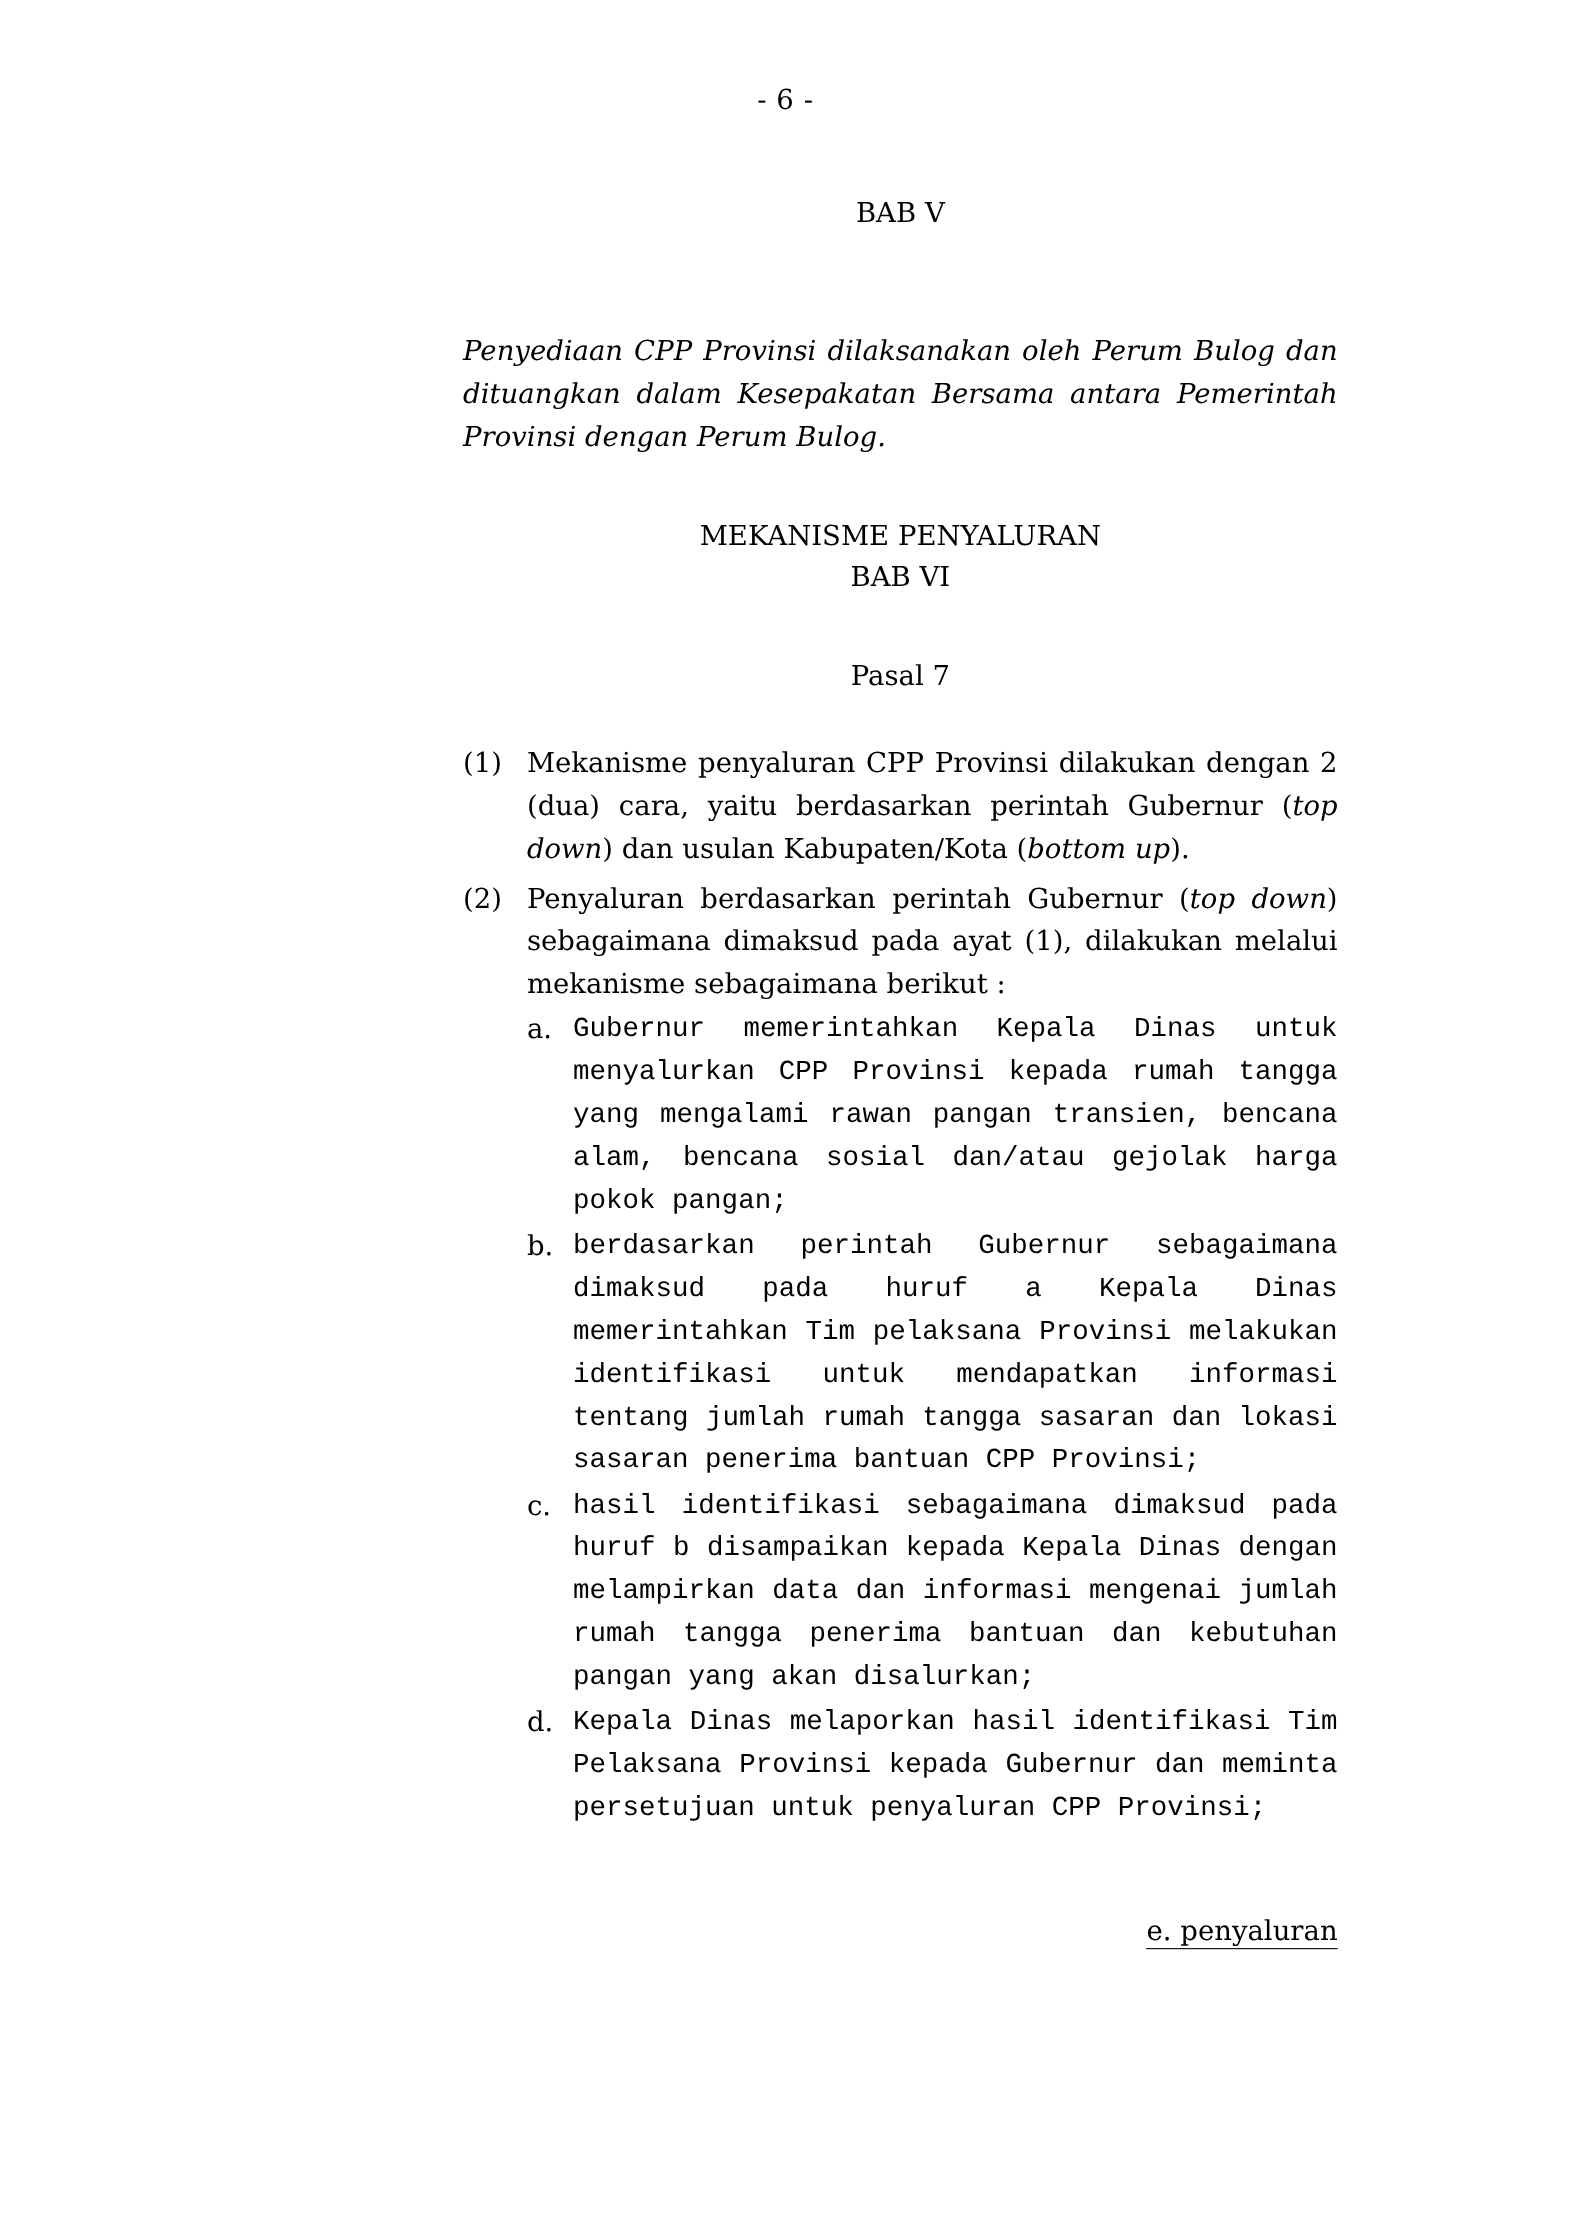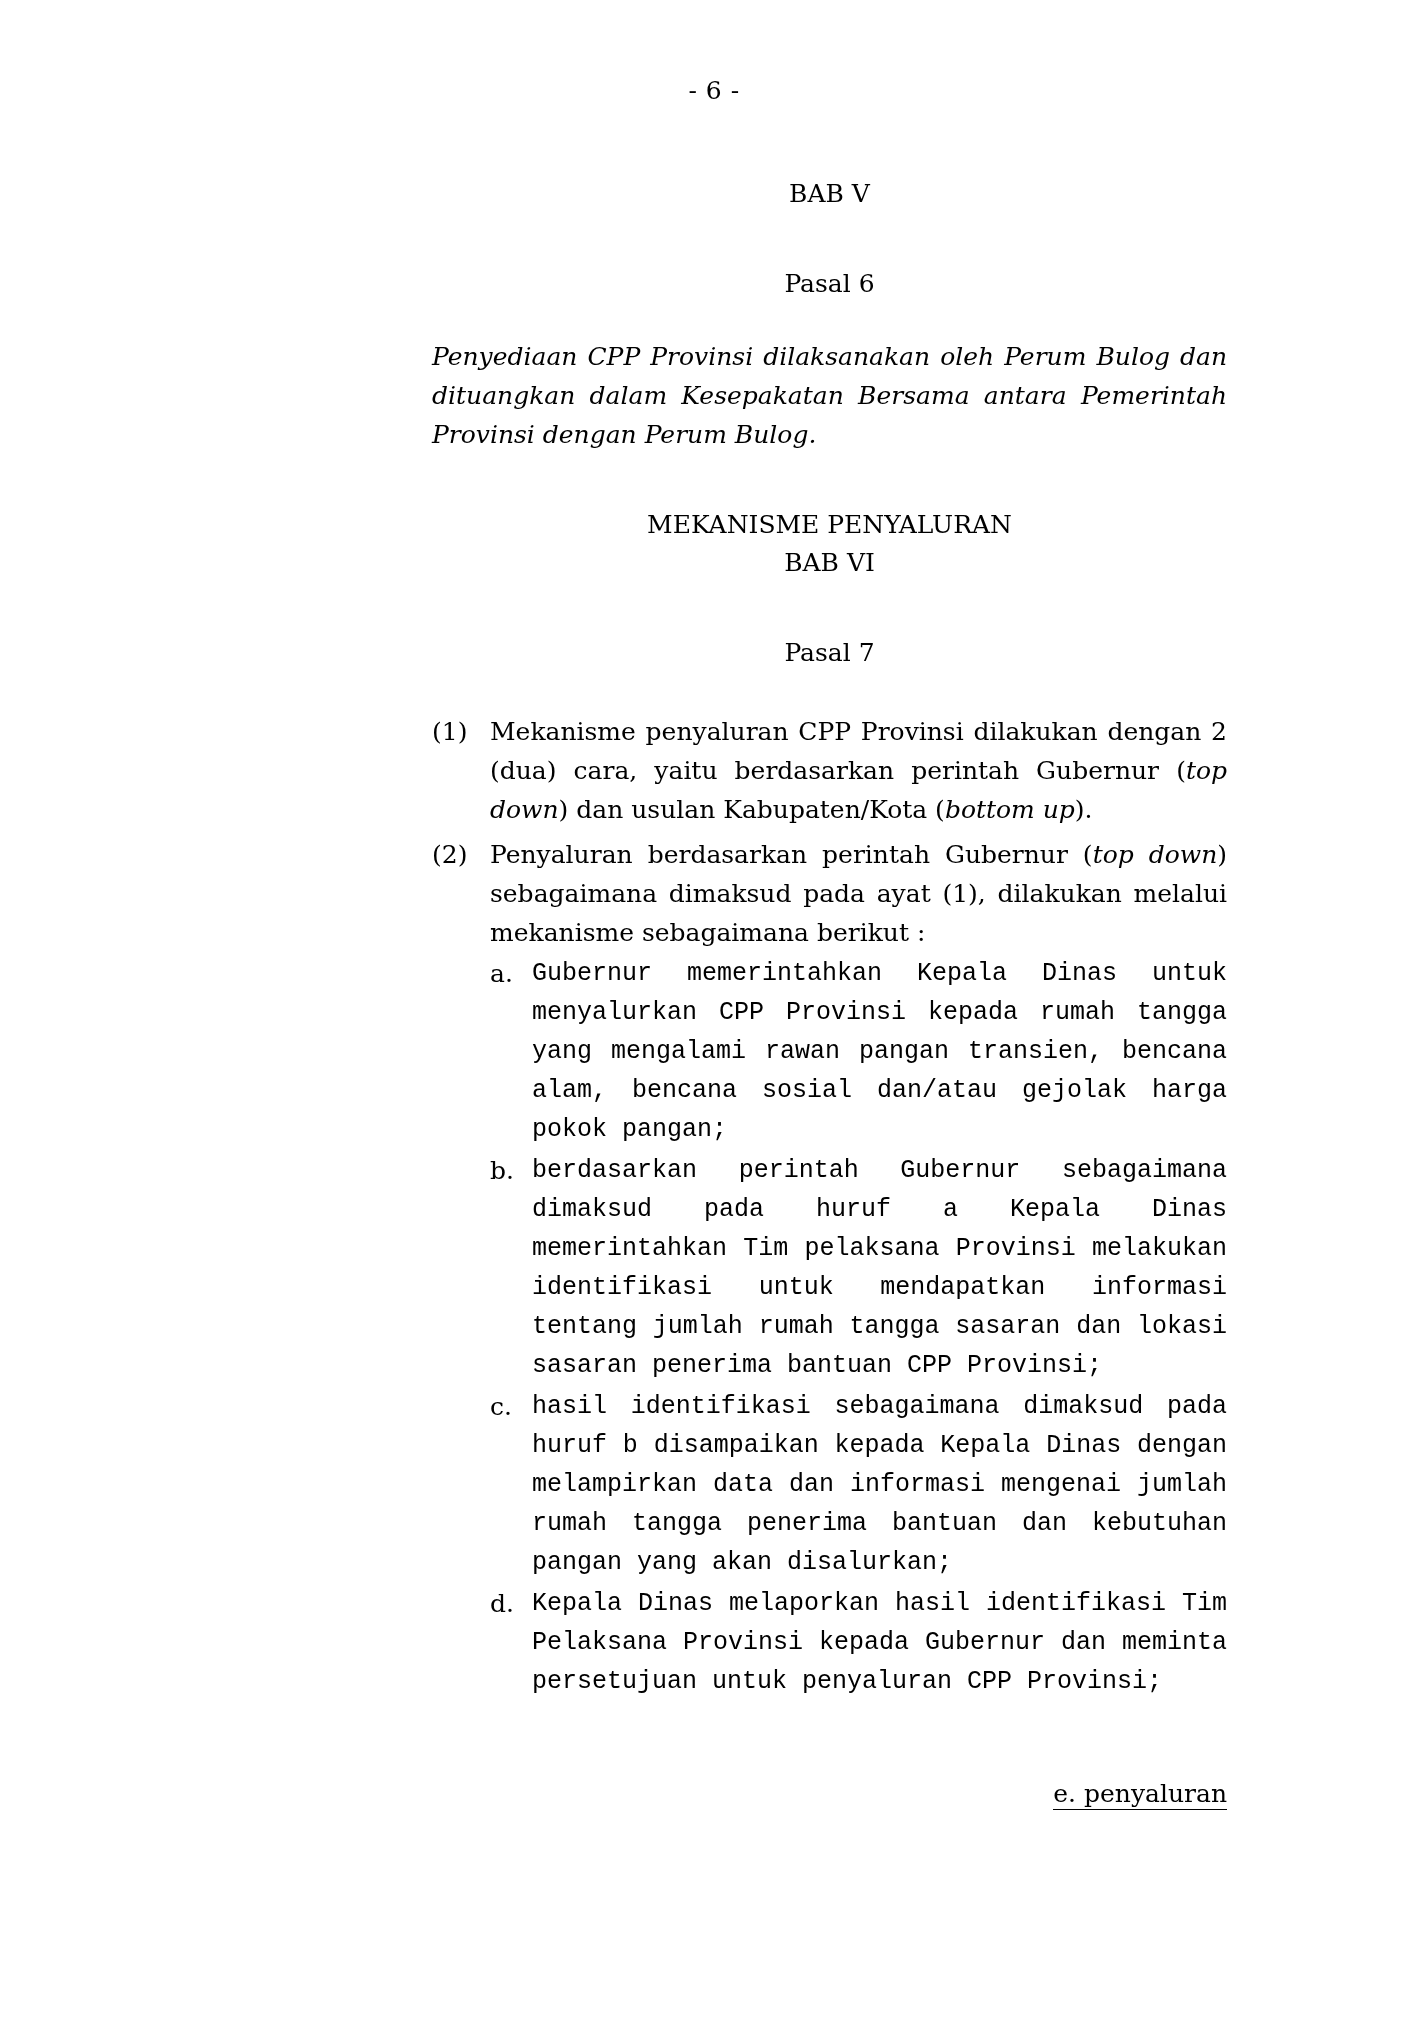--- a/index.html
+++ b/index.html
@@ -21,21 +21,21 @@
     top: 76px;
     left: 0;
     width: 1428px;
     text-align: center;
     font-size: 25px;
     letter-spacing: 0.5px;
   }
   .content {
     position: absolute;
     top: 175px;
-    left: 432px;
+    left: 421px;
     width: 795px;
   }
   .center {
     text-align: center;
     font-size: 25px;
     line-height: 1.52;
   }
   .bab-block {
     margin-bottom: 0;
   }
@@ -101,21 +101,20 @@
 <div class="page">
 
   <div class="page-number">- 6 -</div>
 
   <div class="content">
 
     <div class="center bab-block">BAB V</div>
 
     <div class="spacer-lg"></div>
 
-    <div class="center">Pasal 6</div>
 
     <div class="spacer-md"></div>
 
     <div class="para">Penyediaan CPP Provinsi dilaksanakan oleh Perum Bulog dan dituangkan dalam Kesepakatan Bersama antara Pemerintah Provinsi dengan Perum Bulog.</div>
 
     <div class="spacer-lg"></div>
 
     <div class="center">MEKANISME PENYALURAN</div>
     <div class="center bab-block">BAB VI</div>
 

